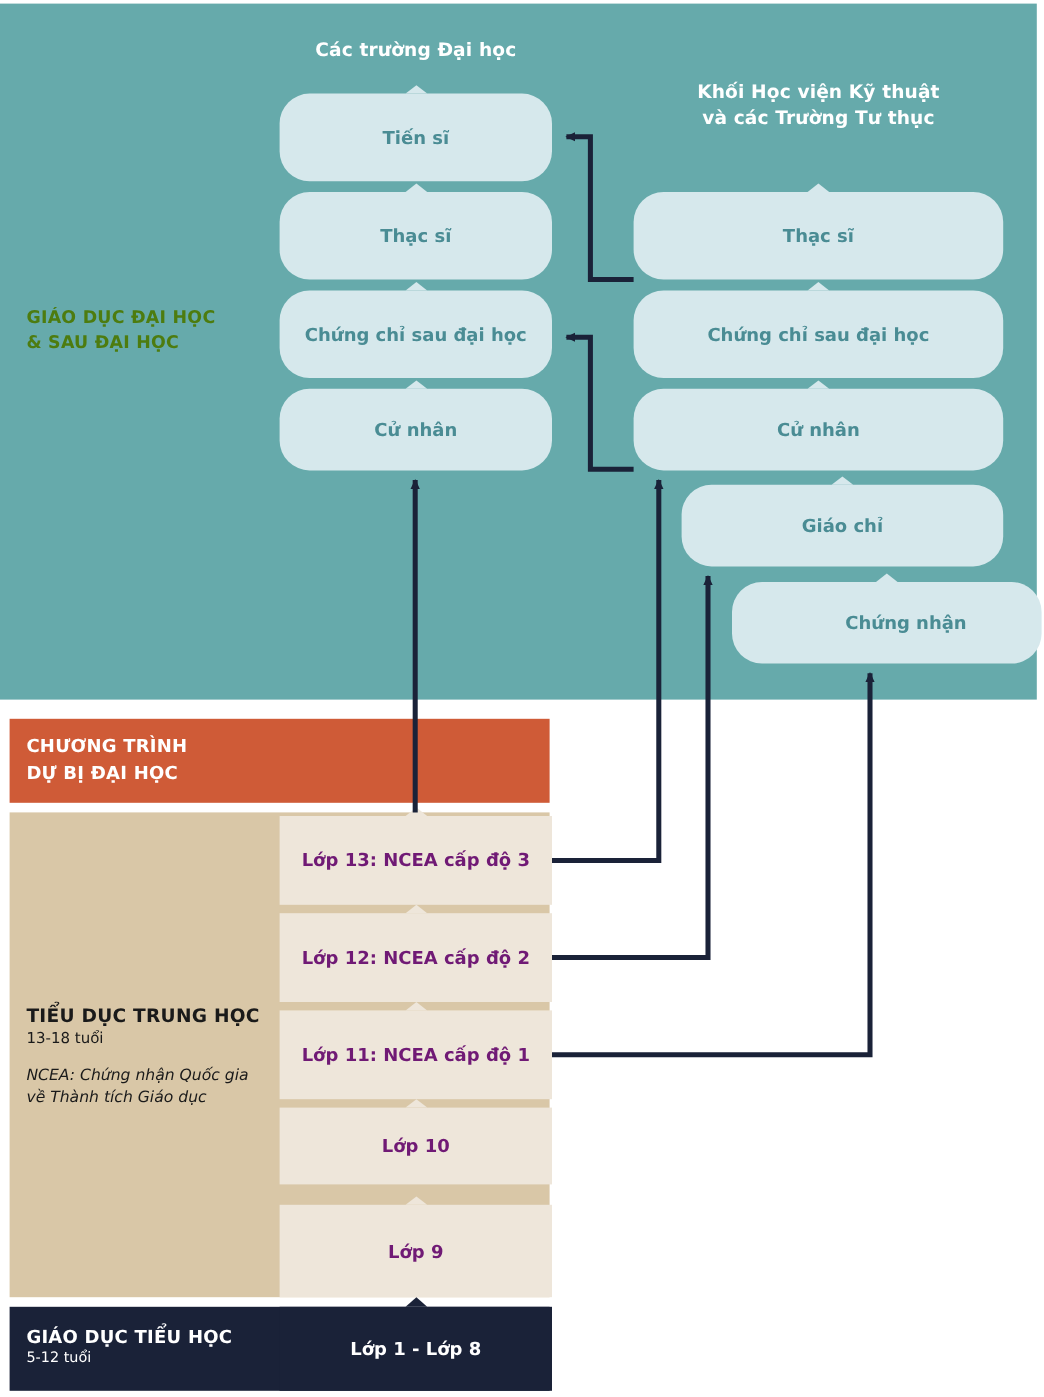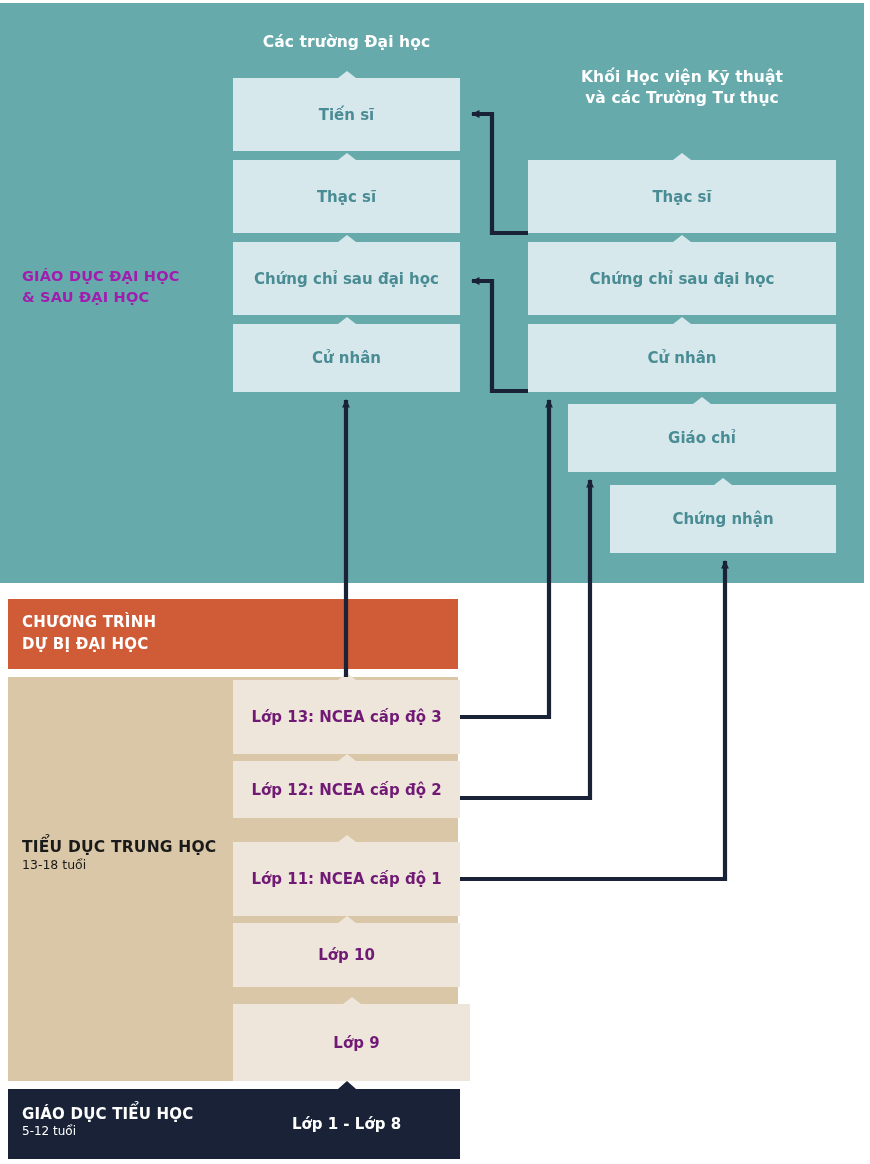--- a/index.html
+++ b/index.html
@@ -20,37 +20,37 @@
   .col-head{
     position:absolute;color:#ffffff;font-weight:bold;font-size:15.5px;
     line-height:1.35;text-align:center;letter-spacing:.1px;
   }
   #head-university{left:233px;top:32px;width:227px;}
   #head-institute{left:528px;top:23px;width:308px;margin-top:44px;}
 
   
   .stage-label{position:absolute;}
   .stage-label .title{font-weight:bold;letter-spacing:.2px;}
-  #label-tertiary{left:22px;top:266px;width:200px;color:#a21caf;}
+  #label-tertiary{left:22px;top:255px;width:200px;color:#4d7c0f;}
   #label-tertiary .title{font-size:14.5px;line-height:1.45;}
   #label-secondary{left:22px;top:838px;width:205px;color:#1a1a1a;}
   #label-secondary .title{font-size:15.5px;}
   #label-secondary .age{font-size:12.5px;margin-top:1px;}
   #label-secondary .note{font-size:13px;font-style:italic;line-height:1.35;margin-top:16px;}
   #label-foundation{left:22px;top:612px;width:300px;color:#ffffff;}
   #label-foundation .title{font-size:15px;line-height:1.45;}
   #label-primary{left:22px;top:1105px;width:260px;color:#ffffff;}
   #label-primary .title{font-size:15px;}
   #label-primary .age{font-size:12px;margin-top:1px;}
 
   
   .qbox{
     position:absolute;background:#d6e8ec;color:#4a8c94;
     font-weight:bold;font-size:15px;
-    display:flex;align-items:center;justify-content:center;text-align:center;
+    display:flex;align-items:center;justify-content:center;text-align:center;border-radius:25px;
   }
   
   .qbox::before{
     content:"";position:absolute;top:-7px;left:50%;margin-left:-9px;
     width:0;height:0;border-left:9px solid transparent;
     border-right:9px solid transparent;border-bottom:7px solid #d6e8ec;
   }
 
   
   .gbox{
@@ -96,43 +96,44 @@
     <div class="title">GIÁO DỤC ĐẠI HỌC<br>&amp; SAU ĐẠI HỌC</div>
   </div>
 
   <div class="stage-label" id="label-foundation">
     <div class="title">CHƯƠNG TRÌNH<br>DỰ BỊ ĐẠI HỌC</div>
   </div>
 
   <div class="stage-label" id="label-secondary">
     <div class="title">TIỂU DỤC TRUNG HỌC</div>
     <div class="age">13-18 tuổi</div>
+    <div class="note">NCEA: Chứng nhận Quốc gia về Thành tích Giáo dục</div>
   </div>
 
   <div class="stage-label" id="label-primary">
     <div class="title">GIÁO DỤC TIỂU HỌC</div>
     <div class="age">5-12 tuổi</div>
   </div>
 
   <div class="qbox" style="left:233px;top:78px;width:227px;height:73px;">Tiến sĩ</div>
   <div class="qbox" style="left:233px;top:160px;width:227px;height:73px;">Thạc sĩ</div>
   <div class="qbox" style="left:233px;top:242px;width:227px;height:73px;">Chứng chỉ sau đại học</div>
   <div class="qbox" style="left:233px;top:324px;width:227px;height:68px;">Cử nhân</div>
 
   <div class="qbox" style="left:528px;top:160px;width:308px;height:73px;">Thạc sĩ</div>
   <div class="qbox" style="left:528px;top:242px;width:308px;height:73px;">Chứng chỉ sau đại học</div>
   <div class="qbox" style="left:528px;top:324px;width:308px;height:68px;">Cử nhân</div>
   <div class="qbox" style="left:568px;top:404px;width:268px;height:68px;">Giáo chỉ</div>
-  <div class="qbox" style="left:610px;top:485px;width:226px;height:68px;">Chứng nhận</div>
+  <div class="qbox" style="left:610px;top:485px;width:226px;height:68px;padding-left:32px;">Chứng nhận</div>
 
   <div class="gbox" style="left:233px;top:680px;width:227px;height:74px;">Lớp 13: NCEA cấp độ 3</div>
-  <div class="gbox" style="left:233px;top:761px;width:227px;height:57px;">Lớp 12: NCEA cấp độ 2</div>
+  <div class="gbox" style="left:233px;top:761px;width:227px;height:74px;">Lớp 12: NCEA cấp độ 2</div>
   <div class="gbox" style="left:233px;top:842px;width:227px;height:74px;">Lớp 11: NCEA cấp độ 1</div>
   <div class="gbox" style="left:233px;top:923px;width:227px;height:64px;">Lớp 10</div>
-  <div class="gbox" style="left:233px;top:1004px;width:227px;height:77px;padding-left:10px;">Lớp 9</div>
+  <div class="gbox" style="left:233px;top:1004px;width:227px;height:77px;">Lớp 9</div>
 
   <div id="grade-primary">Lớp 1 - Lớp 8</div>
 
   <svg id="connectors" viewBox="0 0 870 1164">
     <defs>
       <marker id="ah" markerWidth="9" markerHeight="9" refX="7.5" refY="4.5" orient="auto" markerUnits="userSpaceOnUse">
         <path d="M0,0.6 L8.4,4.5 L0,8.4 z" fill="#1a2238"></path>
       </marker>
     </defs>
     <g fill="none" stroke="#1a2238" stroke-width="4.2" stroke-linecap="butt" stroke-linejoin="miter">

